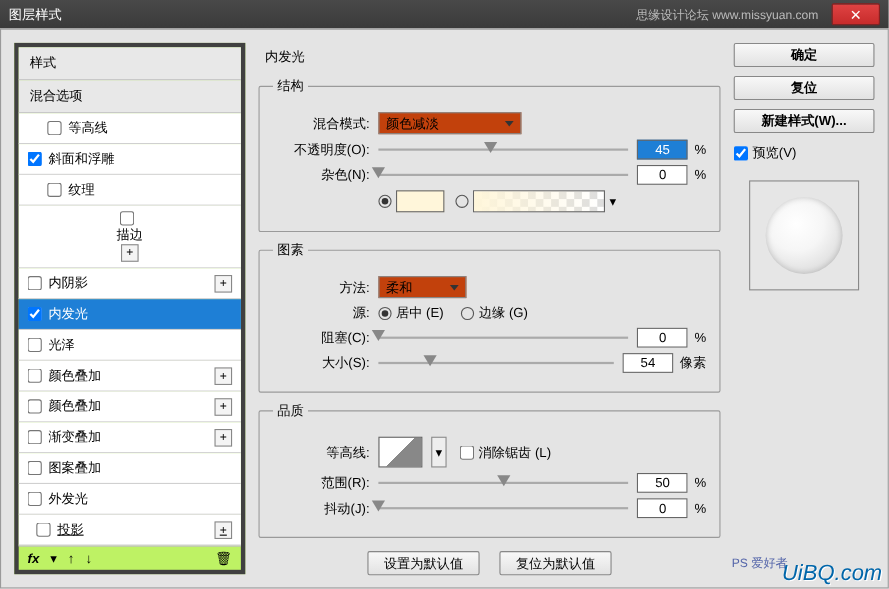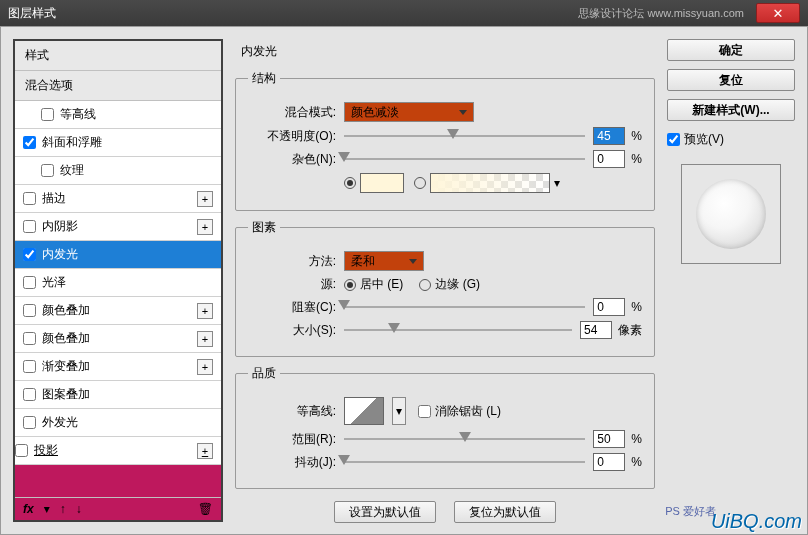--- a/index.html
+++ b/index.html
@@ -2,40 +2,40 @@
 <html><head>
 <meta charset="utf-8">
 <style>
 * { box-sizing: border-box; margin: 0; padding: 0; font-family: "Microsoft YaHei", SimSun, sans-serif; font-size: 12px; }
 body { background: #fff; width: 808px; height: 535px; overflow: hidden; }
 .title-bar { height: 26px; background: linear-gradient(#494949, #3a3a3a); color: #fff; display: flex; align-items: center; padding: 0 8px; }
 .title-bar .title { flex: 1; }
 .title-bar .right { display: flex; align-items: center; gap: 12px; }
 .close-btn { width: 44px; height: 20px; background: linear-gradient(#e04343, #c72b2b); border: 1px solid #8a1f1f; border-radius: 2px; color: #fff; display: flex; align-items: center; justify-content: center; font-size: 13px; cursor: pointer; }
 .dialog { position: absolute; top: 26px; left: 0; right: 0; bottom: 0; background: #e4e4e4; border: 1px solid #9a9a9a; display: flex; padding: 12px; gap: 12px; }
-.left-col { width: 210px; display: flex; flex-direction: column; border: 2px solid #404040; background: #be185d; }
+.left-col { width: 210px; display: flex; flex-direction: column; border: 4px solid #404040; background: #bef264; }
 .section-hdr { padding: 6px 10px; border-bottom: 1px solid #c0c0c0; background: #e8e8e8; }
 .style-row { display: flex; align-items: center; padding: 5px 8px; border-bottom: 1px solid #d0d0d0; background: #fff; }
 .style-row.selected { background: #1e7fd6; color: #fff; }
 .style-row input[type=checkbox] { margin-right: 6px; }
 .style-row .lbl { flex: 1; }
 .style-row .plus { width: 16px; height: 16px; border: 1px solid #888; background: #f4f4f4; display: flex; align-items: center; justify-content: center; font-size: 11px; cursor: pointer; }
 .bottom-bar { margin-top: auto; display: flex; align-items: center; padding: 4px 8px; border-top: 1px solid #c0c0c0; gap: 10px; }
 .mid-col { flex: 1; display: flex; flex-direction: column; gap: 8px; padding-top: 4px; }
 .mid-col .mid-title { margin-left: 6px; margin-bottom: 2px; }
 fieldset { border: 1px solid #9a9a9a; border-radius: 2px; padding: 10px 12px 12px; }
 legend { padding: 0 4px; }
 .row { display: flex; align-items: center; margin: 5px 0; }
 .row .rl { width: 96px; text-align: right; padding-right: 8px; }
 .dropdown { height: 20px; border: 1px solid #888; background: #c2410c; display: flex; align-items: center; padding: 0 6px; gap: 6px; }
 .dropdown .arrow { margin-left: auto; width: 0; height: 0; border-left: 4px solid transparent; border-right: 4px solid transparent; border-top: 5px solid #333; }
 .slider { flex: 1; height: 18px; position: relative; margin-right: 8px; }
 .slider::before { content: ""; position: absolute; left: 0; right: 0; top: 8px; height: 2px; background: #aaa; }
 .slider .thumb { position: absolute; top: 2px; width: 0; height: 0; border-left: 6px solid transparent; border-right: 6px solid transparent; border-top: 10px solid #888; transform: translateX(-6px); }
-.num { width: 32px; height: 18px; border: 1px solid #666; background: #fff; text-align: left; padding: 0 3px; line-height: 16px; }
+.num { width: 46px; height: 18px; border: 1px solid #666; background: #fff; text-align: center; padding: 0 3px; line-height: 16px; }
 .num.sel { background: #1e7fd6; color: #fff; }
 .unit { margin-left: 6px; }
 .swatch { width: 44px; height: 20px; border: 1px solid #666; background: #fff6da; margin-right: 10px; }
 .grad { width: 120px; height: 20px; border: 1px solid #666; background: repeating-conic-gradient(#ddd 0 25%, #fff 0 50%) 0 0/14px 14px; position: relative; }
 .grad::after { content: ""; position: absolute; inset: 0; background: linear-gradient(to right, #fff6da, rgba(255,246,218,0)); }
 .radio { width: 12px; height: 12px; border: 1px solid #555; border-radius: 50%; display: inline-flex; align-items: center; justify-content: center; margin-right: 4px; }
 .radio .dot { width: 6px; height: 6px; background: #333; border-radius: 50%; }
 .contour { width: 40px; height: 28px; border: 1px solid #666; background: linear-gradient(135deg, #fff 50%, #888 50%); margin-right: 8px; }
 .contour-arrow { width: 14px; height: 28px; border: 1px solid #888; background: #eee; display: flex; align-items: center; justify-content: center; margin-right: 12px; }
 .btn { height: 22px; border: 1px solid #888; background: linear-gradient(#f8f8f8, #e2e2e2); padding: 0 14px; border-radius: 2px; cursor: pointer; }
@@ -70,21 +70,21 @@
           <span class="lbl">等高线</span>
         </div>
         <div class="style-row" style="padding-left: 8px;">
           <input type="checkbox" checked="" style="">
           <span class="lbl">斜面和浮雕</span>
         </div>
         <div class="style-row" style="padding-left: 26px;">
           <input type="checkbox" style="">
           <span class="lbl">纹理</span>
         </div>
-        <div class="style-row" style="padding-left: 8px;">
+        <div class="style-row" style="padding-left: 8px; flex-direction: column;">
           <input type="checkbox" style="">
           <span class="lbl">描边</span>
           <span class="plus">+</span>
         </div>
         <div class="style-row" style="padding-left: 8px;">
           <input type="checkbox" style="">
           <span class="lbl">内阴影</span>
           <span class="plus">+</span>
         </div>
         <div class="style-row selected" style="padding-left: 8px;">
@@ -111,21 +111,21 @@
           <span class="plus">+</span>
         </div>
         <div class="style-row" style="padding-left: 8px;">
           <input type="checkbox" style="">
           <span class="lbl">图案叠加</span>
         </div>
         <div class="style-row" style="padding-left: 8px;">
           <input type="checkbox" style="">
           <span class="lbl">外发光</span>
         </div>
-        <div class="style-row" style="padding-left: 0; text-decoration: underline;">
+        <div class="style-row" style="padding-left: 16px; text-decoration: underline;">
           <input type="checkbox" style="">
           <span class="lbl">投影</span>
           <span class="plus">+</span>
         </div>
       </div>
     <div class="bottom-bar">
       <span style="font-style:italic;font-weight:bold;">fx</span>
       <span>▾</span>
       <span>↑</span>
       <span>↓</span>

